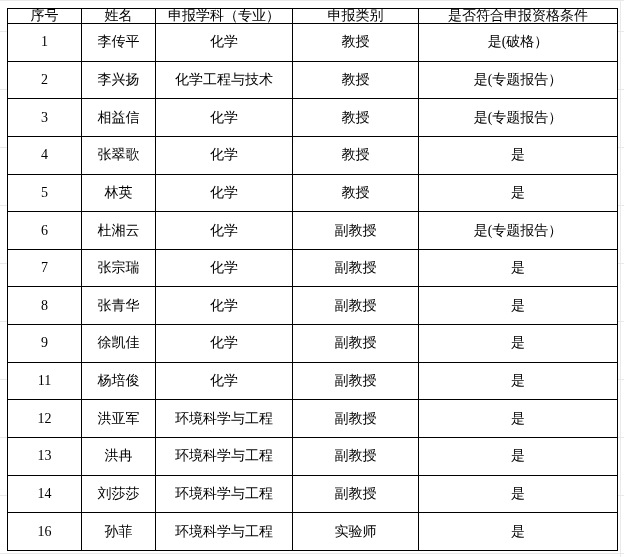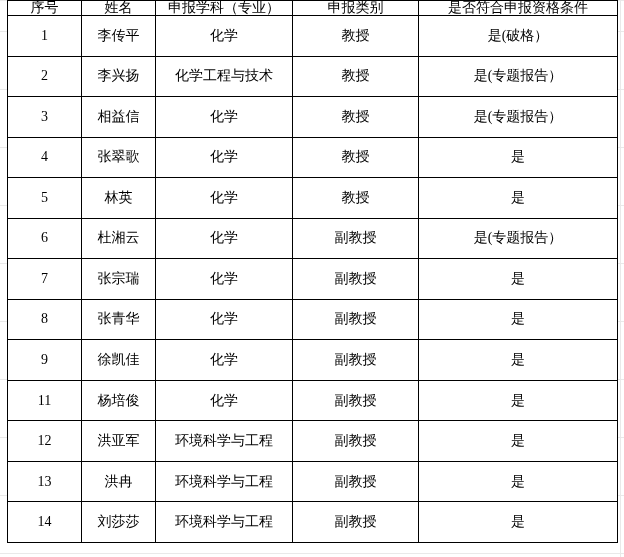--- a/index.html
+++ b/index.html
@@ -30,21 +30,21 @@
     position: absolute;
     top: 0;
     width: 1px;
     height: 557px;
     background: #e9e9e9;
     z-index: 0;
   }
   table.applicants {
     position: absolute;
     left: 7px;
-    top: 0;
+    top: 8px;
     width: 610px;
     height: 543px;
     border-collapse: collapse;
     table-layout: fixed;
     background: #ffffff;
     z-index: 1;
   }
   table.applicants th,
   table.applicants td {
     border: 1px solid #000000;
@@ -178,15 +178,22 @@
           <td>副教授</td>
           <td>是</td>
         </tr>
         <tr>
           <td>14</td>
           <td>刘莎莎</td>
           <td>环境科学与工程</td>
           <td>副教授</td>
           <td>是</td>
         </tr>
+        <tr>
+          <td>16</td>
+          <td>孙菲</td>
+          <td>环境科学与工程</td>
+          <td>实验师</td>
+          <td>是</td>
+        </tr>
       </tbody>
   </table>
 </div>
 
 </body></html>

